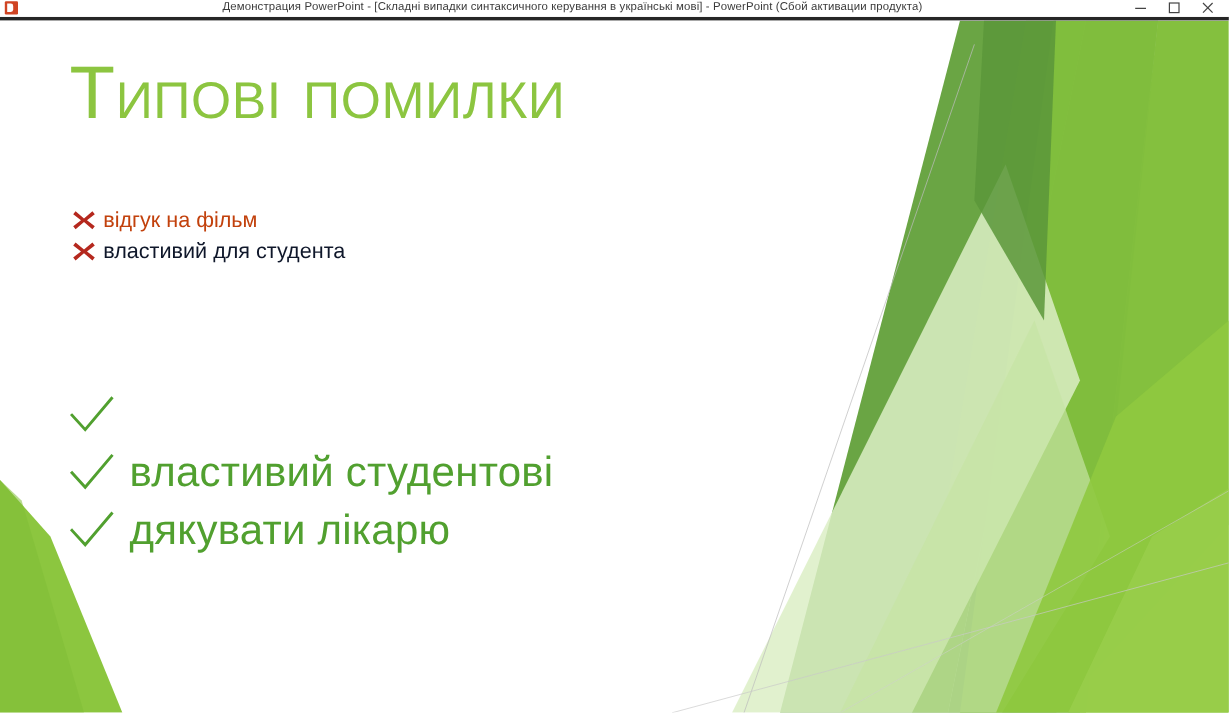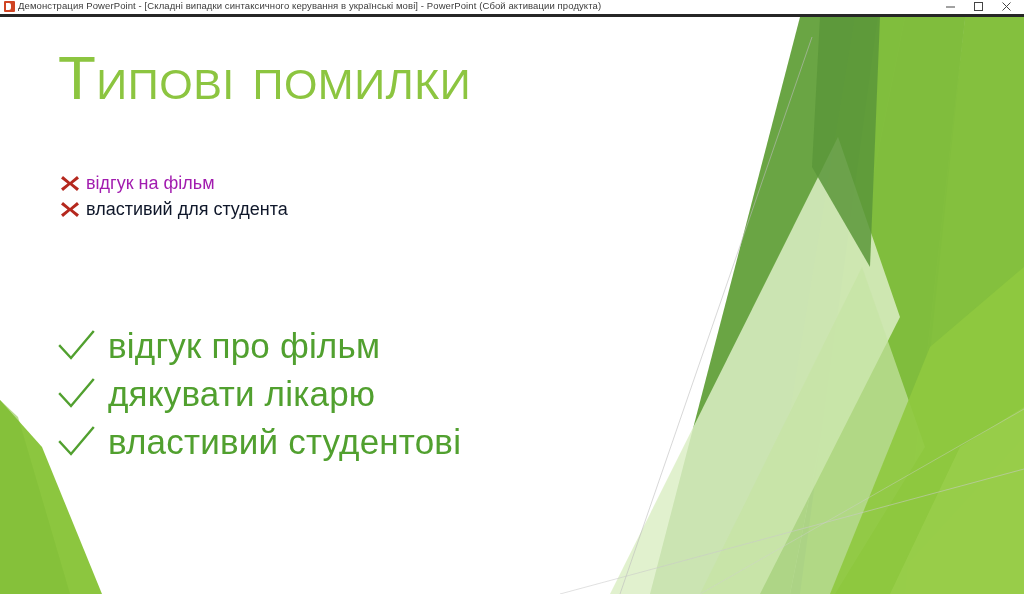--- a/index.html
+++ b/index.html
@@ -43,21 +43,21 @@
   .tb-icon .pp-glyph::after {
     content: "";
     position: absolute;
     left: 2px; top: 2px;
     width: 5px; height: 7px;
     background: #ffffff;
     border-radius: 0 2px 2px 0;
   }
   .tb-title {
     flex: 1 1 auto;
-    text-align: left;
+    text-align: center;
     font-size: 9.5px;
     color: #3b3b3b;
     white-space: nowrap;
     overflow: hidden;
     line-height: 14px;
     letter-spacing: 0.1px;
     position: relative;
     top: -1px;
   }
   .tb-buttons {
@@ -137,21 +137,21 @@
     flex: 0 0 auto;
     width: 26px;
     height: 22px;
     display: flex;
     align-items: center;
     justify-content: flex-start;
   }
   .x-mark svg { display: block; }
   .bad-text {
     font-size: 18px;
-    color: #a21caf;
+    color: #c2410c;
     line-height: 22px;
     white-space: nowrap;
   }
   .bad-text.dim { color: #0f172a; }
 
   
   .good-list {
     position: absolute;
     left: 58px;
     top: 305px;
@@ -262,36 +262,35 @@
   </div>
 
   <div class="good-list">
 
     <div class="good-row">
       <span class="chk">
         <svg width="38" height="34" viewBox="0 0 38 34">
           <path d="M2 17 L13 29 L35 3" fill="none" stroke="#51A02F" stroke-width="2.4" stroke-linecap="square" stroke-linejoin="miter"></path>
         </svg>
       </span>
-      <span class="good-text">відгук про фільм</span>
     </div>
 
     <div class="good-row">
       <span class="chk">
         <svg width="38" height="34" viewBox="0 0 38 34">
           <path d="M2 17 L13 29 L35 3" fill="none" stroke="#51A02F" stroke-width="2.4" stroke-linecap="square" stroke-linejoin="miter"></path>
         </svg>
       </span>
-      <span class="good-text">дякувати лікарю</span>
+      <span class="good-text">властивий студентові</span>
     </div>
 
     <div class="good-row">
       <span class="chk">
         <svg width="38" height="34" viewBox="0 0 38 34">
           <path d="M2 17 L13 29 L35 3" fill="none" stroke="#51A02F" stroke-width="2.4" stroke-linecap="square" stroke-linejoin="miter"></path>
         </svg>
       </span>
-      <span class="good-text">властивий студентові</span>
+      <span class="good-text">дякувати лікарю</span>
     </div>
 
   </div>
 
 </div>
 
 </body></html>

